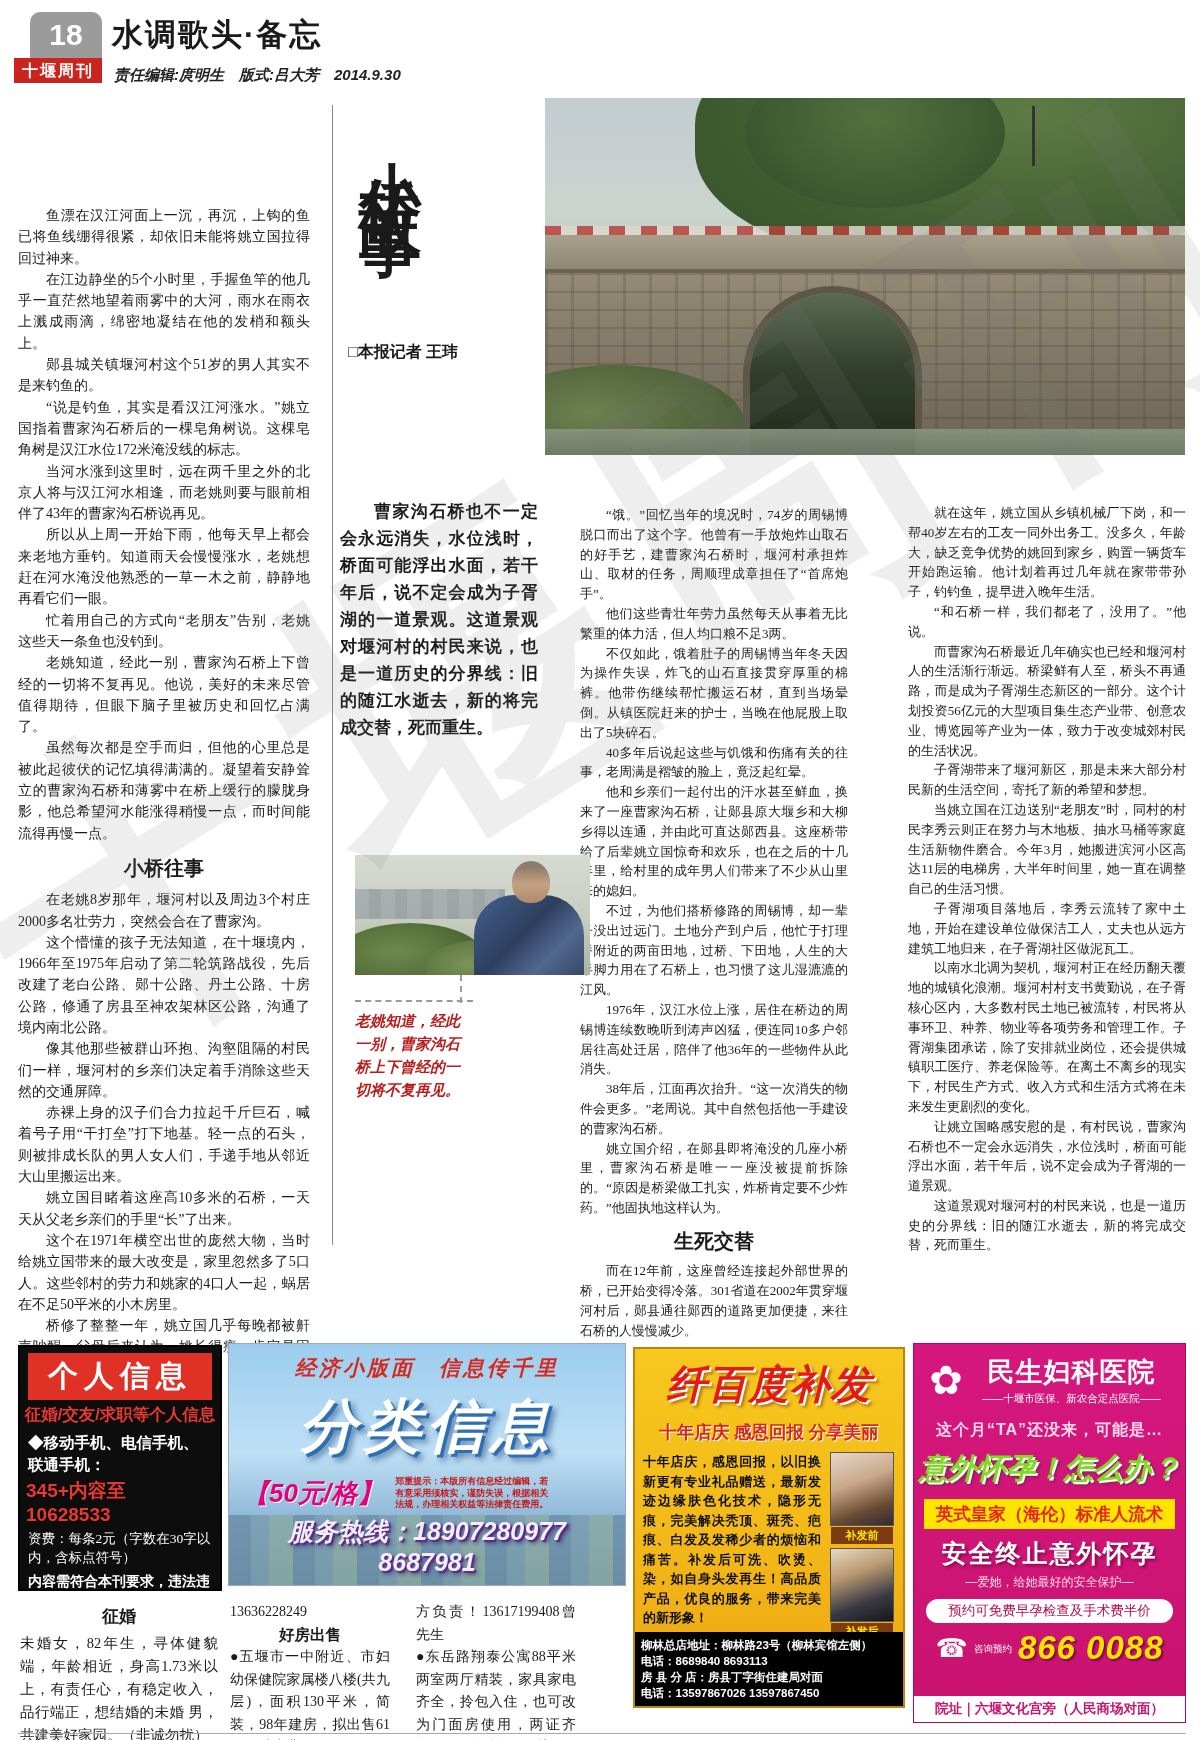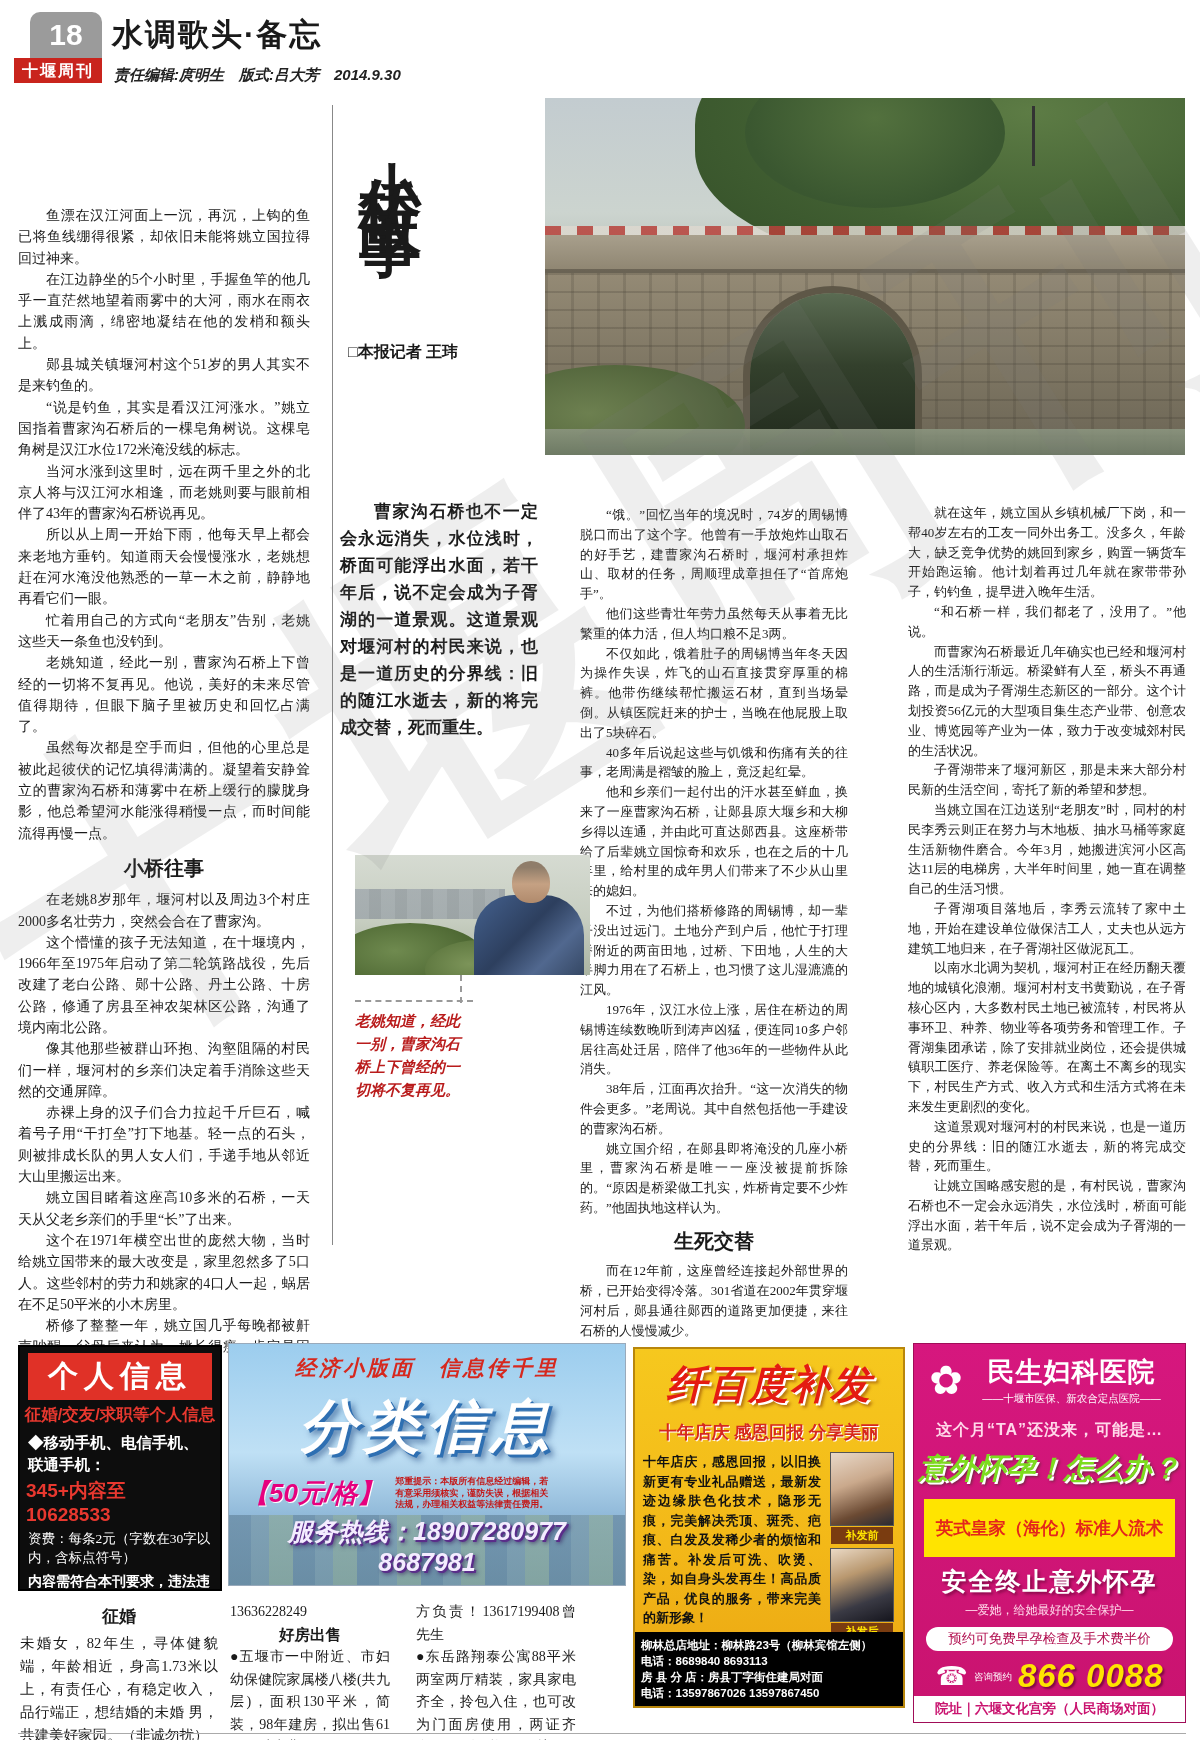--- a/index.html
+++ b/index.html
@@ -135,21 +135,21 @@
        background:linear-gradient(180deg,#d6177e 0%,#c9136f 100%);border:1px solid #a00d58;overflow:hidden;}
   .ad4-logo-row{display:flex;align-items:center;margin:10px 10px 0 10px;}
   .ad4-logo{width:44px;height:44px;flex:0 0 44px;border:0;color:#fff;font-size:40px;line-height:44px;text-align:center;}
   .ad4-namewrap{flex:1;text-align:center;}
   .ad4-name{color:#fff;font-size:27px;font-weight:bold;letter-spacing:1px;}
   .ad4-accred{color:#fff;font-size:10.5px;margin-top:2px;}
   .ad4-teaser{color:#ffd9ea;font-size:16px;font-weight:bold;text-align:center;margin-top:14px;letter-spacing:1px;}
   .ad4-headline{color:#7ddc1f;font-size:29px;font-weight:bold;font-style:italic;text-align:center;margin-top:8px;
                 text-shadow:2px 2px 0 #fff,3px 3px 3px rgba(0,60,0,.5);}
   .ad4-proc{background:#ffe400;color:#e4261b;font-size:17.5px;font-weight:bold;text-align:center;
-            margin:10px 10px 0 10px;padding:17px 0;}
+            margin:10px 10px 0 10px;padding:3px 0;}
   .ad4-promise{color:#fff;font-size:25px;font-weight:bold;text-align:center;margin-top:8px;letter-spacing:2px;
                text-shadow:2px 2px 3px rgba(80,0,40,.6);}
   .ad4-tagline{color:#ffd9ea;font-size:12px;text-align:center;margin-top:4px;}
   .ad4-offer{background:#fff;color:#b00d4e;font-size:13.5px;font-weight:normal;text-align:center;
              border-radius:12px;margin:8px 12px 0 12px;padding:3px 0;}
   .ad4-phone-row{display:flex;align-items:center;justify-content:center;margin-top:6px;}
   .ad4-phone-ic{color:#fff;font-size:26px;margin-right:6px;}
   .ad4-consult{color:#fff;font-size:9.5px;line-height:11px;margin-right:6px;}
   .ad4-phone{color:#ffe400;font-size:33px;font-weight:bold;font-style:italic;letter-spacing:1px;
              text-shadow:2px 2px 2px rgba(80,0,40,.6);}
@@ -233,22 +233,22 @@
   </div>
 
   <div class="col col4">
     <p class="para">就在这年，姚立国从乡镇机械厂下岗，和一帮40岁左右的工友一同外出务工。没多久，年龄大，缺乏竞争优势的姚回到家乡，购置一辆货车开始跑运输。他计划着再过几年就在家带带孙子，钓钓鱼，提早进入晚年生活。</p>
     <p class="para">“和石桥一样，我们都老了，没用了。”他说。</p>
     <p class="para">而曹家沟石桥最近几年确实也已经和堰河村人的生活渐行渐远。桥梁鲜有人至，桥头不再通路，而是成为子胥湖生态新区的一部分。这个计划投资56亿元的大型项目集生态产业带、创意农业、博览园等产业为一体，致力于改变城郊村民的生活状况。</p>
     <p class="para">子胥湖带来了堰河新区，那是未来大部分村民新的生活空间，寄托了新的希望和梦想。</p>
     <p class="para">当姚立国在江边送别“老朋友”时，同村的村民李秀云则正在努力与木地板、抽水马桶等家庭生活新物件磨合。今年3月，她搬进滨河小区高达11层的电梯房，大半年时间里，她一直在调整自己的生活习惯。</p>
     <p class="para">子胥湖项目落地后，李秀云流转了家中土地，开始在建设单位做保洁工人，丈夫也从远方建筑工地归来，在子胥湖社区做泥瓦工。</p>
     <p class="para">以南水北调为契机，堰河村正在经历翻天覆地的城镇化浪潮。堰河村村支书黄勤说，在子胥核心区内，大多数村民土地已被流转，村民将从事环卫、种养、物业等各项劳务和管理工作。子胥湖集团承诺，除了安排就业岗位，还会提供城镇职工医疗、养老保险等。在离土不离乡的现实下，村民生产方式、收入方式和生活方式将在未来发生更剧烈的变化。</p>
+    <p class="para">让姚立国略感安慰的是，有村民说，曹家沟石桥也不一定会永远消失，水位浅时，桥面可能浮出水面，若干年后，说不定会成为子胥湖的一道景观。</p>
     <p class="para">这道景观对堰河村的村民来说，也是一道历史的分界线：旧的随江水逝去，新的将完成交替，死而重生。</p>
-    <p class="para">让姚立国略感安慰的是，有村民说，曹家沟石桥也不一定会永远消失，水位浅时，桥面可能浮出水面，若干年后，说不定会成为子胥湖的一道景观。</p>
   </div>
 
   <div class="ads">
 
     <div class="ad1">
       <div class="ad1-hd">个人信息</div>
       <div class="ad1-sub">征婚/交友/求职等个人信息</div>
       <div class="ad1-carriers">◆移动手机、电信手机、联通手机：</div>
       <div class="ad1-sms">345+内容至 10628533</div>
       <div class="ad1-fee">资费：每条2元（字数在30字以内，含标点符号）</div>

